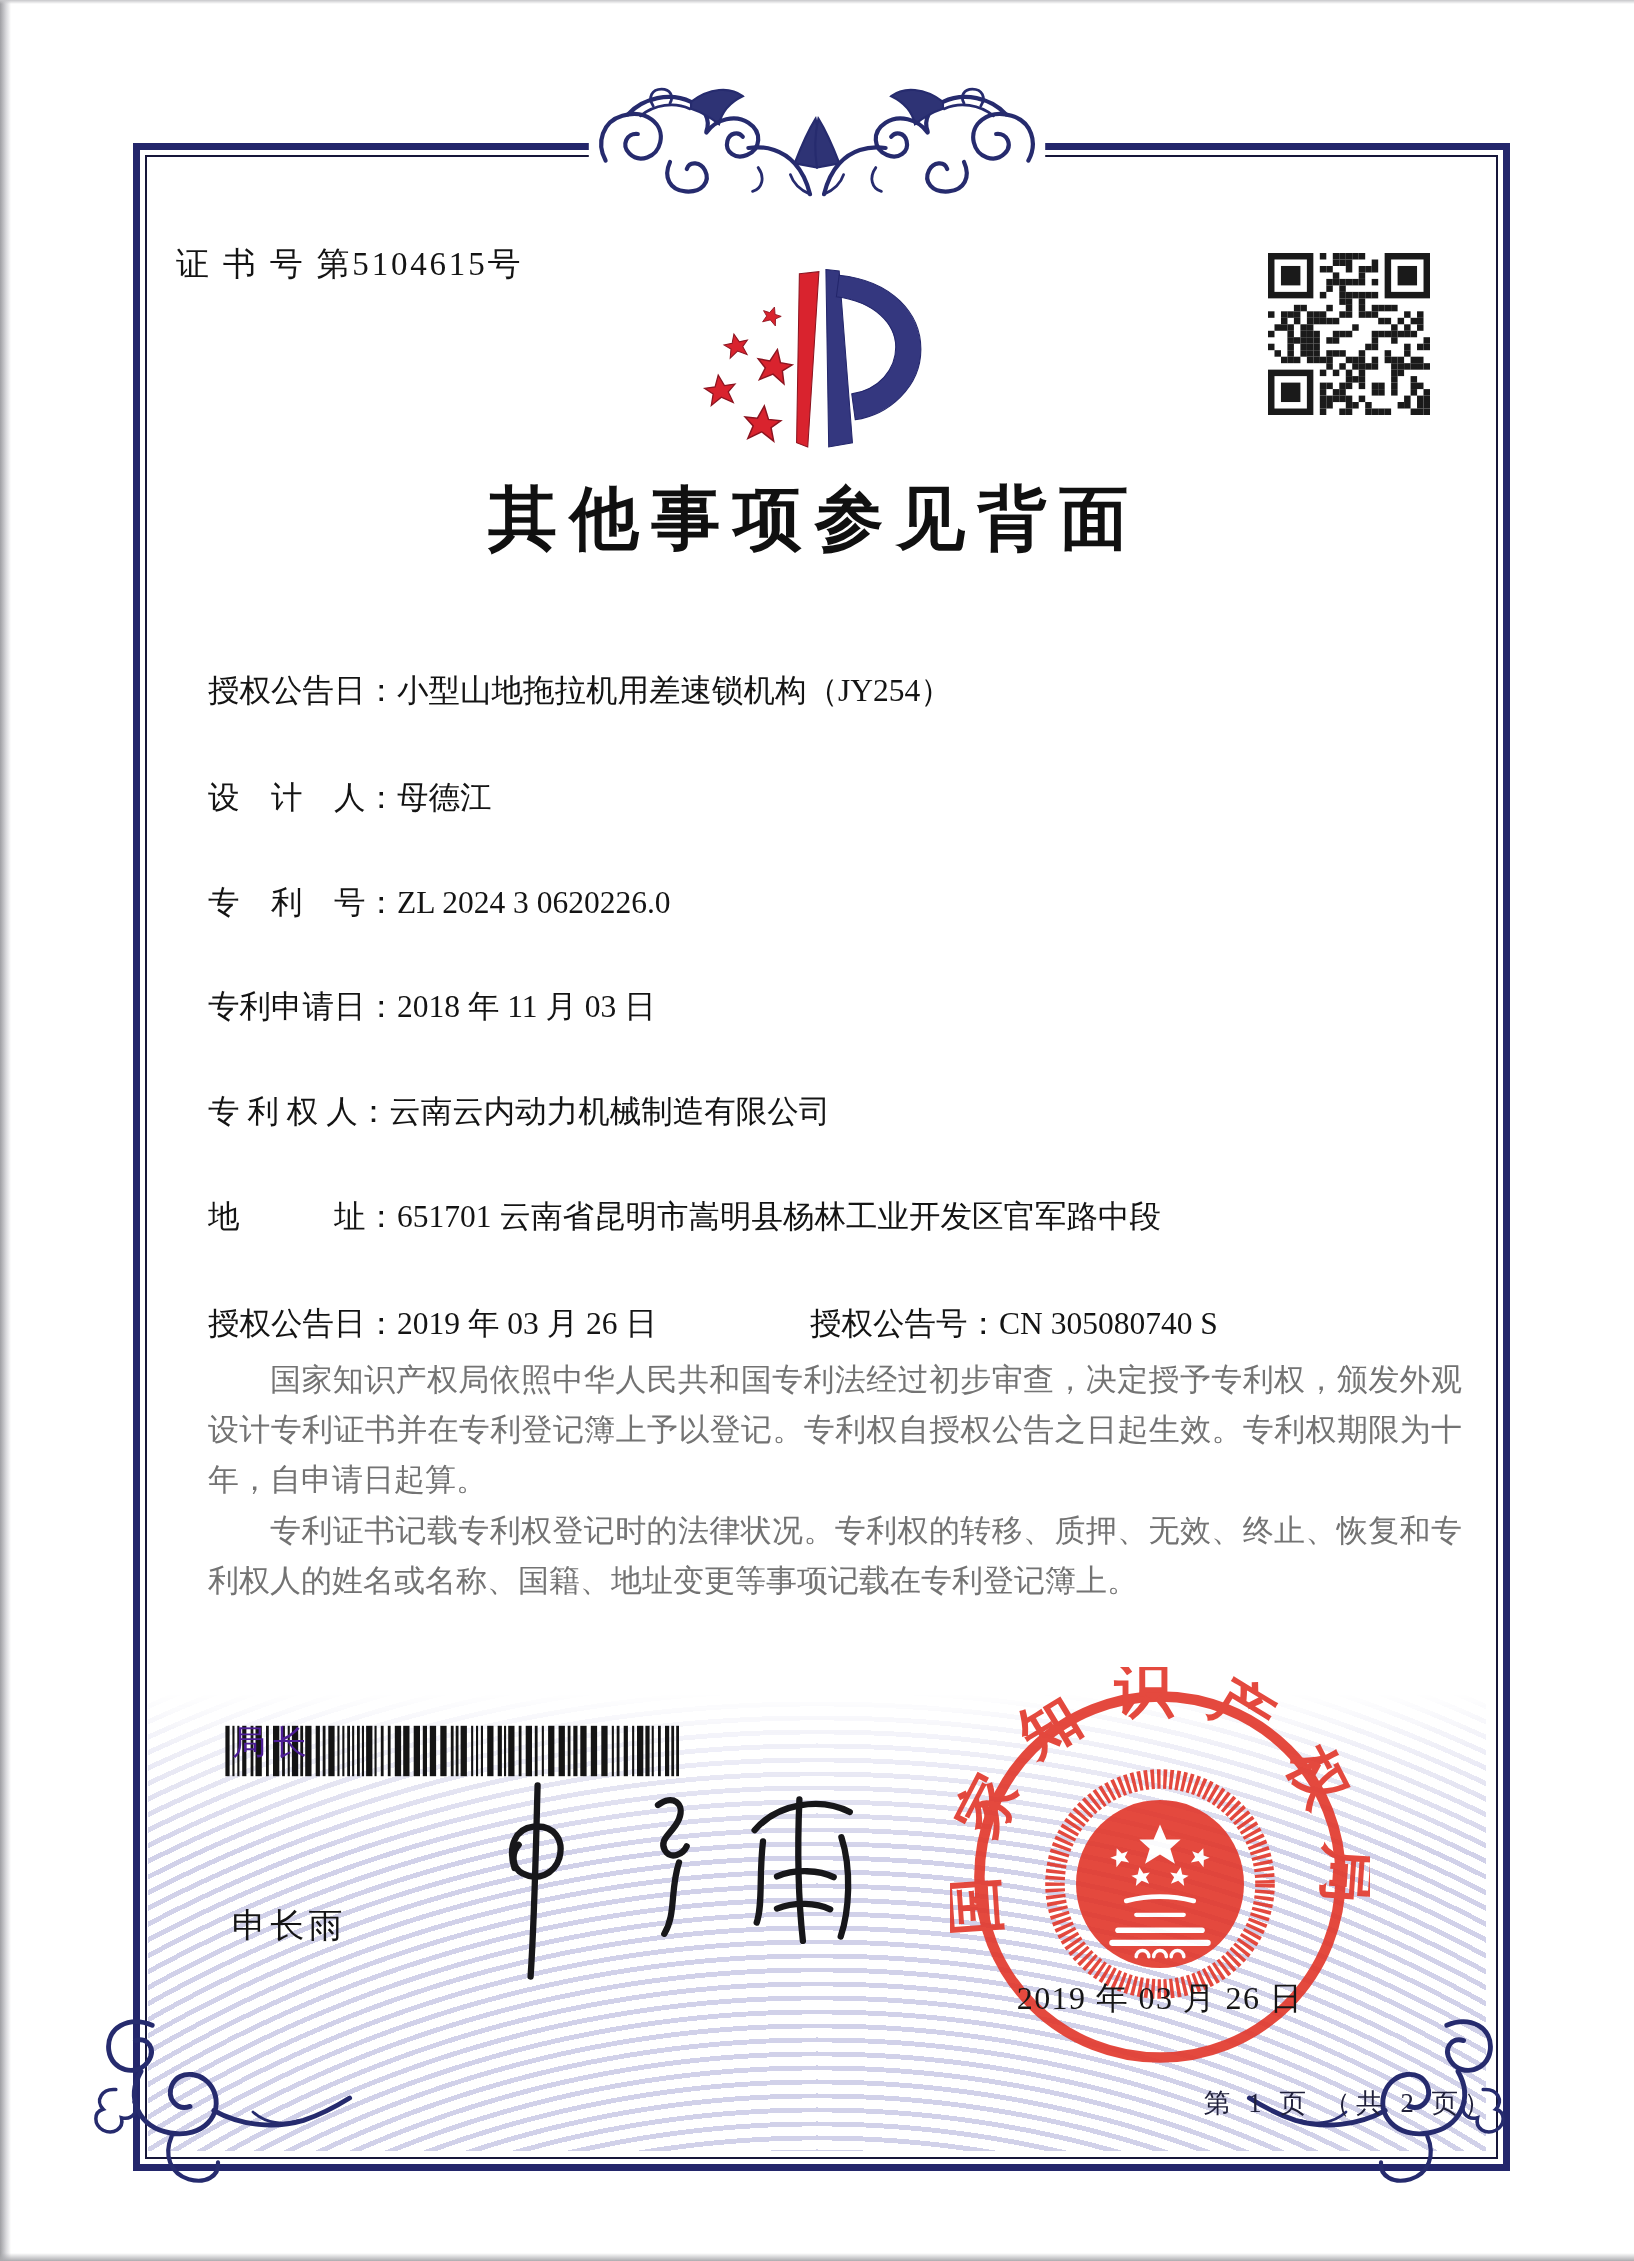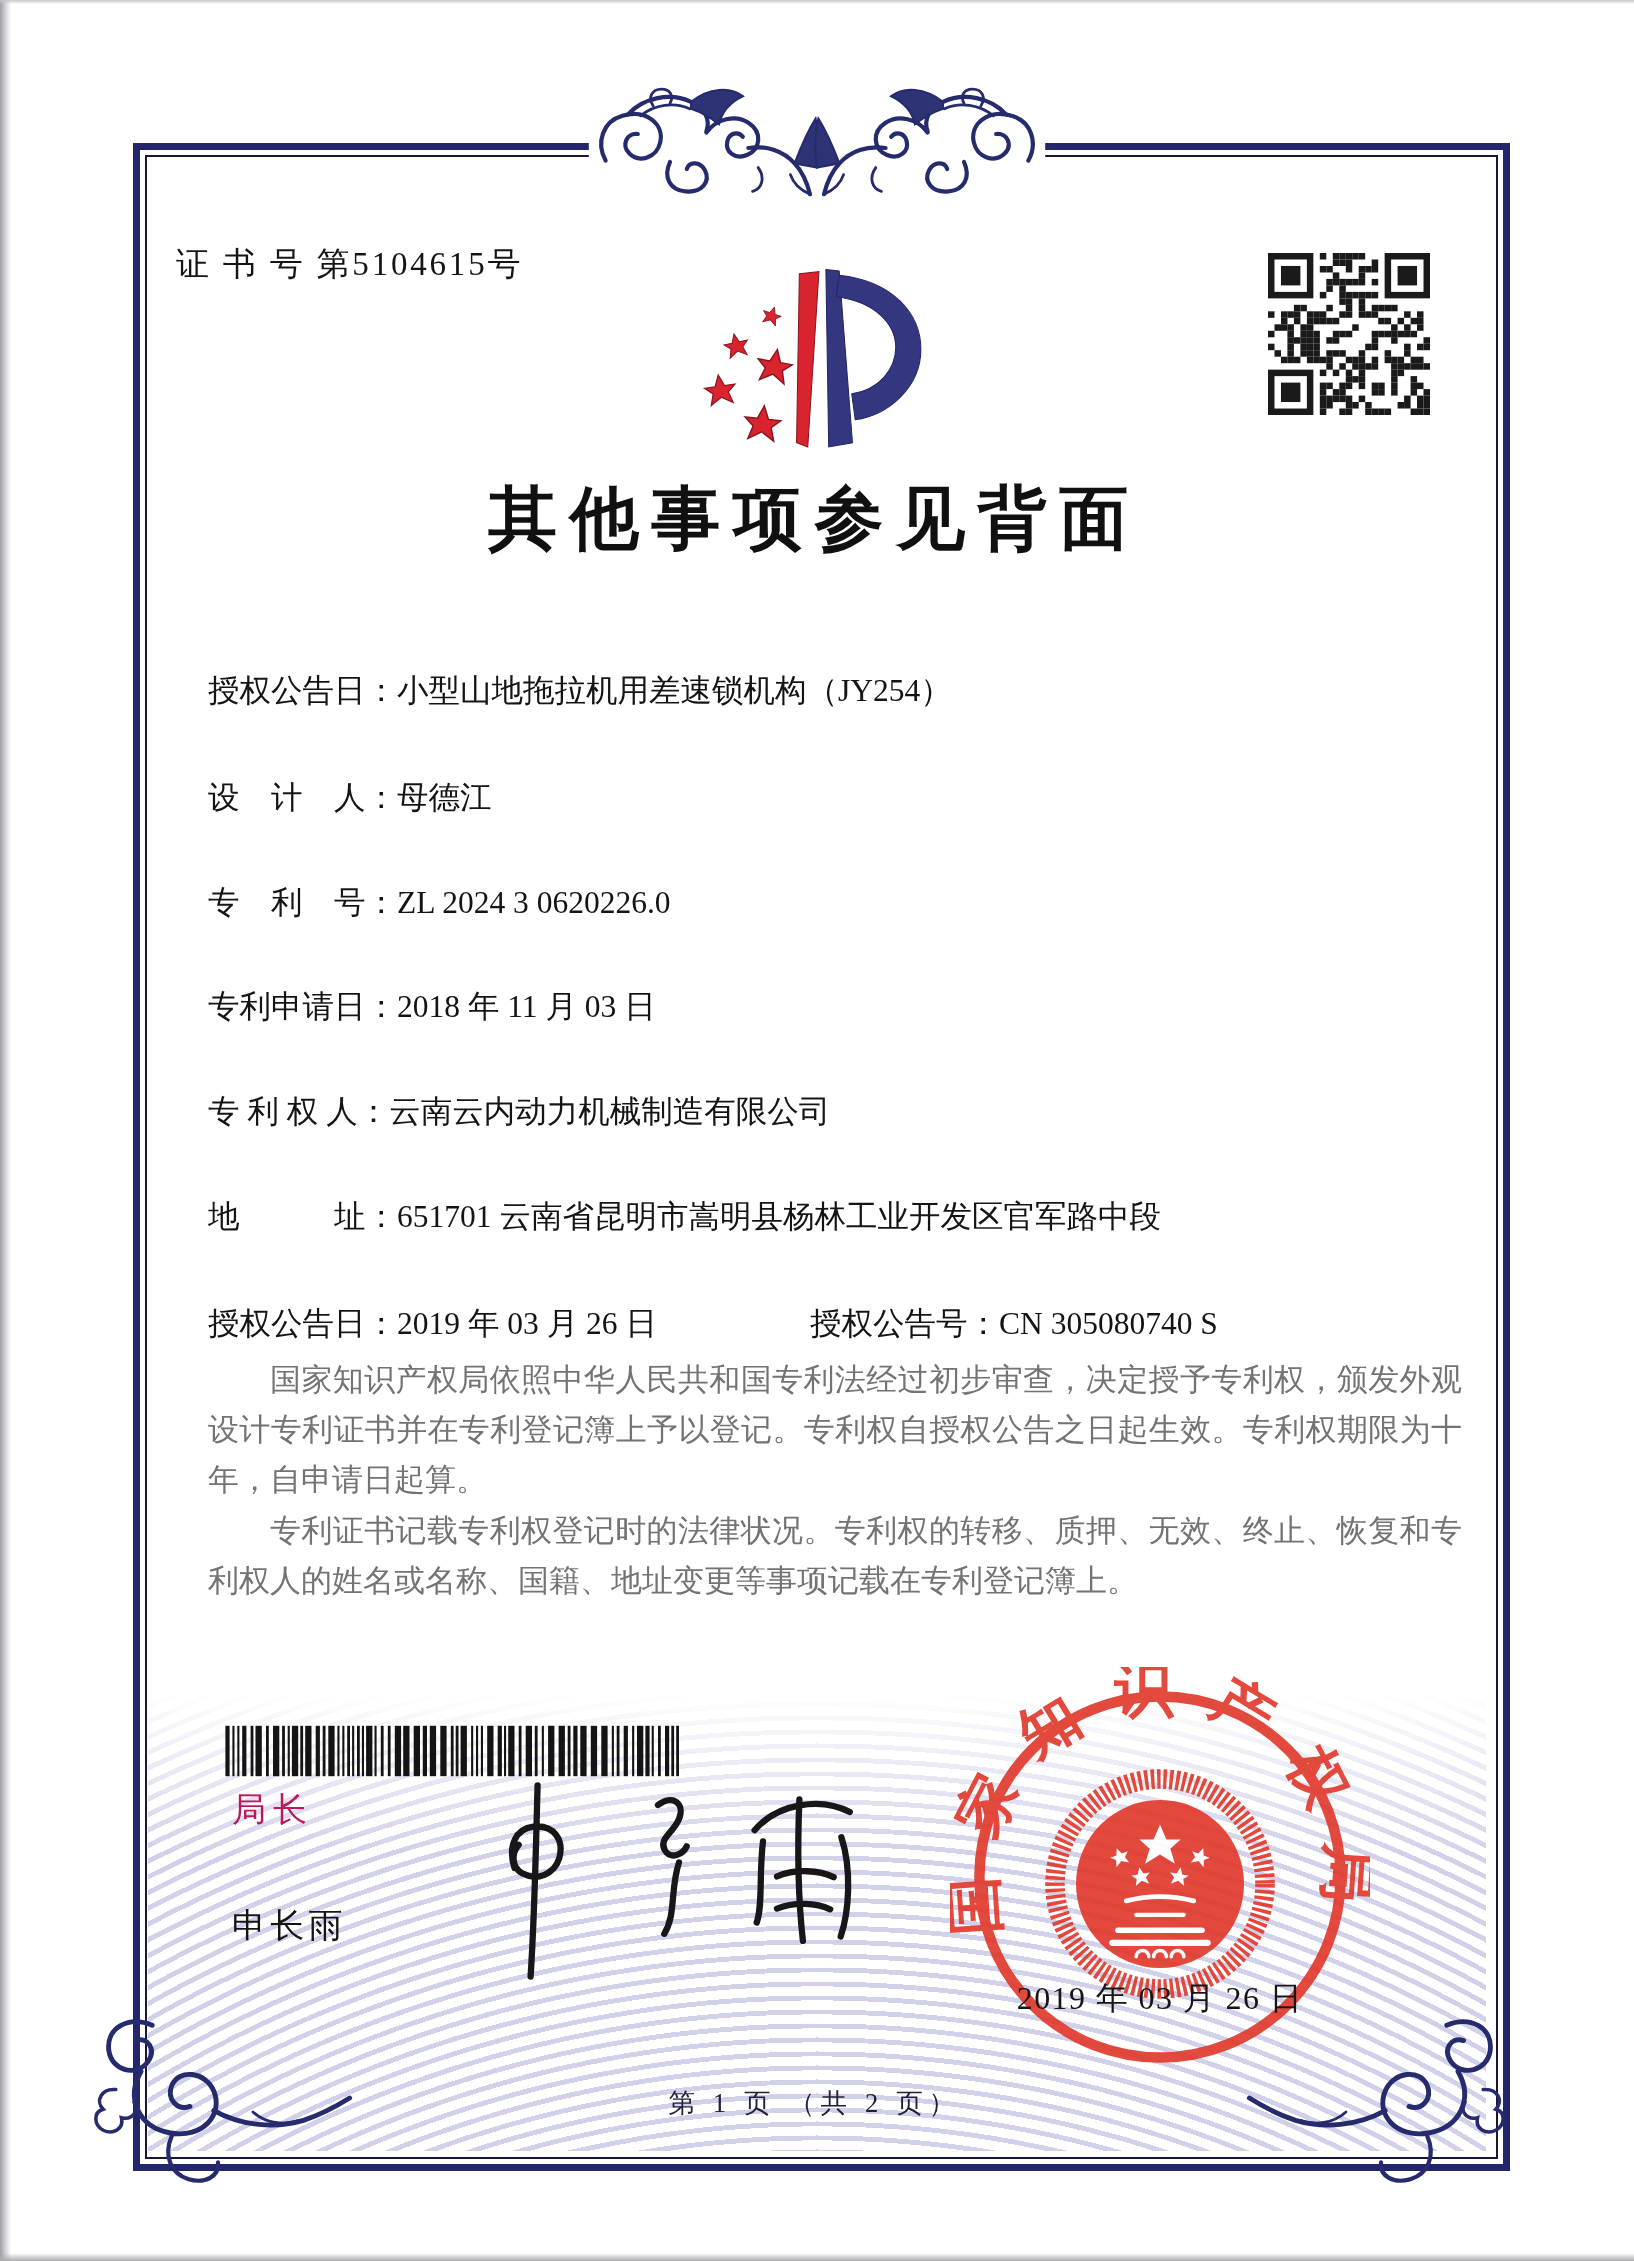--- a/index.html
+++ b/index.html
@@ -37,29 +37,29 @@
   .f-name{top:670px;} .f-designer{top:777px;} .f-patno{top:882px;}
   .f-filing{top:986px;} .f-patentee{top:1091px;text-align:right;} .f-address{top:1196px;}
   .f-grantdate{top:1303px;} .f-grantno{top:1303px;left:810px;}
 
   .paras{position:absolute;left:208px;top:1355px;width:1254px;font-size:31px;
     line-height:1.62;text-align:justify;color:#737373;}
   .paras p{margin:0;text-indent:62px;}
 
   .barcode{position:absolute;left:224px;top:1723px;}
 
-  .sig-title{position:absolute;left:232px;top:1787px;font-size:34px;letter-spacing:7px;color:#be185d;}
+  .sig-title{position:absolute;left:232px;top:1720px;font-size:34px;letter-spacing:7px;color:#4c1d95;}
   .sig-name{position:absolute;left:232px;top:1903px;font-size:34px;letter-spacing:4.2px;color:#141414;}
   .signature{position:absolute;left:448px;top:1763px;}
 
   .seal{position:absolute;left:950px;top:1667px;}
   .seal-date{position:absolute;left:978px;top:1977px;width:364px;text-align:center;
     font-size:32px;letter-spacing:1.4px;color:#161616;}
 
-  .page-info{position:absolute;left:133px;top:2085px;width:1363px;text-align:center;
+  .page-info{position:absolute;left:133px;top:2085px;width:1363px;text-align:right;
     font-size:26.6px;letter-spacing:5.6px;color:#20203a;}
   .back-note{position:absolute;left:0;top:2188px;width:1634px;text-align:center;
     font-size:32px;letter-spacing:4.2px;color:#141414;}
 
   .ornament-top{position:absolute;left:586px;top:78px;}
   .ornament-bl{position:absolute;left:85px;top:2007px;}
   .ornament-br{position:absolute;right:120px;top:2007px;transform:scaleX(-1);}
 </style>
 </head>
 <body>

